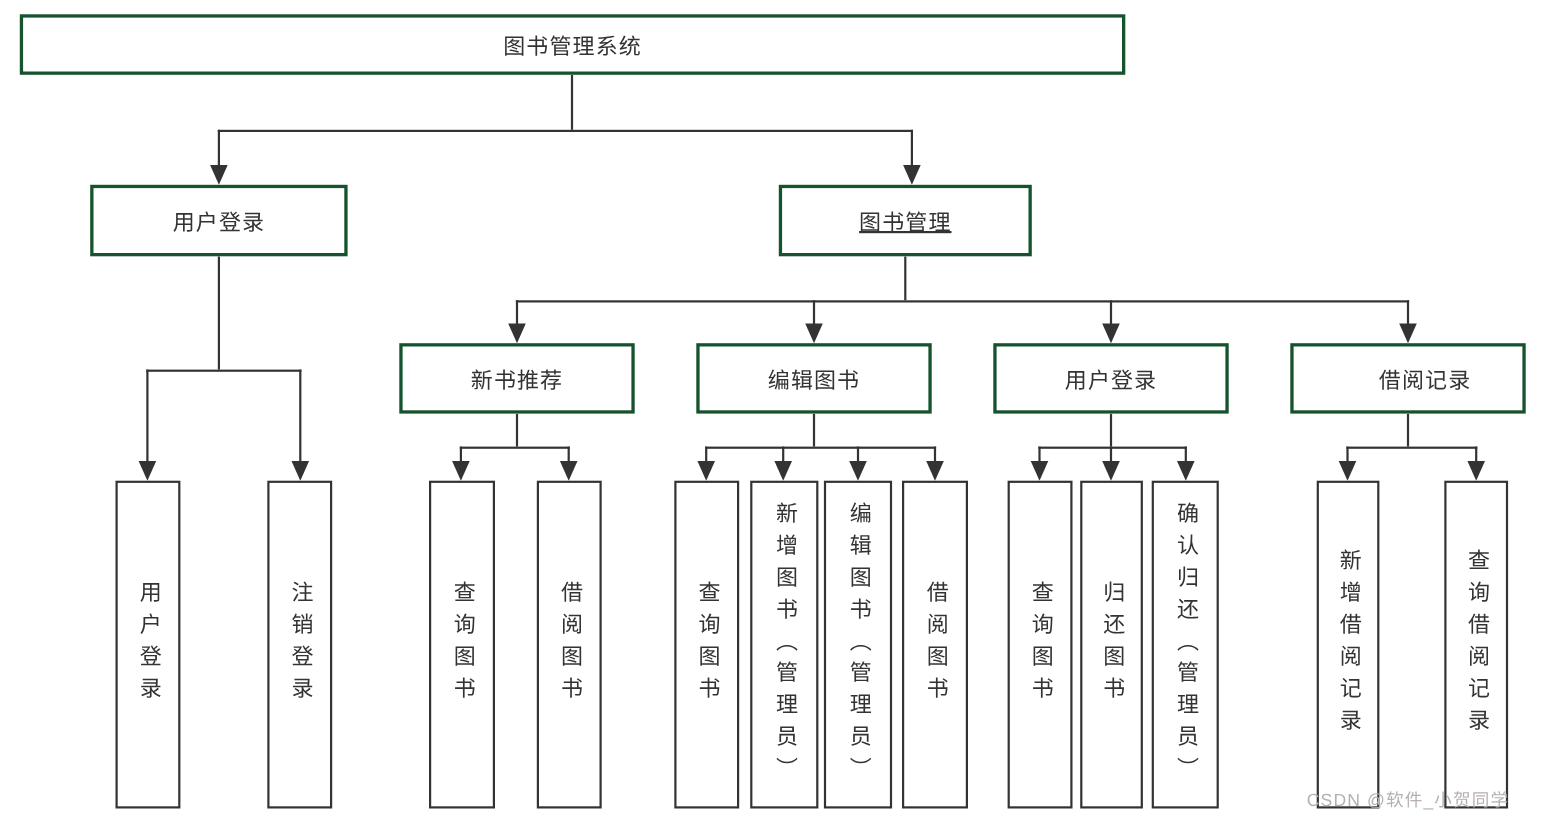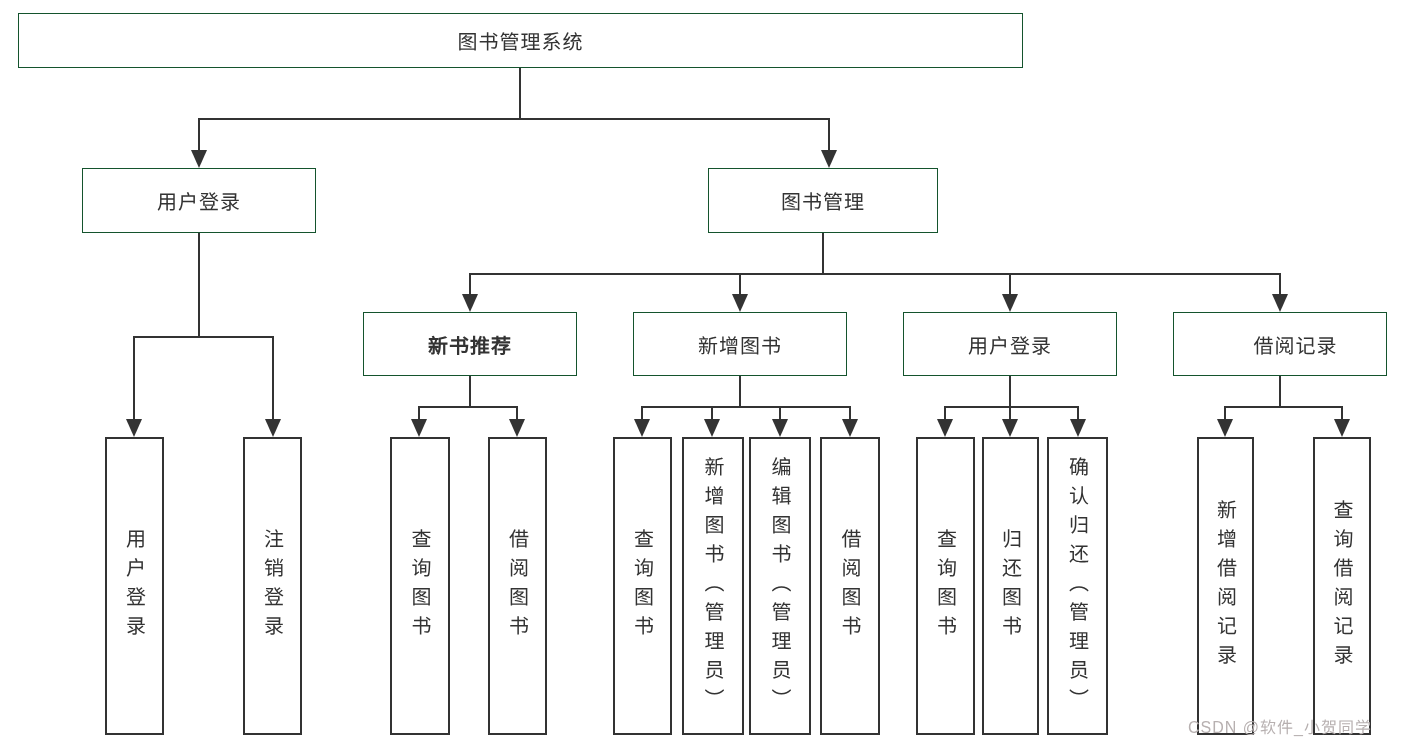--- a/index.html
+++ b/index.html
@@ -2,21 +2,21 @@
 <html lang="zh-CN"><head>
 <meta charset="utf-8">
 <style>
   html,body{margin:0;padding:0;background:#fff;}
   .canvas{
     position:relative;width:1405px;height:747px;background:#fff;overflow:hidden;
     font-family:"Liberation Sans",sans-serif;color:#333;
   }
   .node{
     position:absolute;box-sizing:border-box;background:#fff;
-    border:1px solid #14532d;display:flex;align-items:center;justify-content:center;
+    border:3px solid #14532d;display:flex;align-items:center;justify-content:center;
     font-size:20px;letter-spacing:1px;color:#333;z-index:2;
   }
   .leaf{
     position:absolute;box-sizing:border-box;background:#fff;
     border:2px solid #333;display:flex;align-items:center;justify-content:center;
     top:437px;height:298px;font-size:20px;color:#333;z-index:2;
   }
   .vtext{
     writing-mode:vertical-lr;text-orientation:upright;
     letter-spacing:9px;line-height:1;white-space:nowrap;
@@ -34,24 +34,24 @@
   }
 </style>
 </head>
 <body>
 
 <div class="canvas">
 
   <div class="node" style="left:18px;top:13px;width:1005px;height:55px;">图书管理系统</div>
 
   <div class="node" style="left:82px;top:168px;width:234px;height:65px;">用户登录</div>
-  <div class="node" style="left:708px;top:168px;width:230px;height:65px;">图书管理</div>
+  <div class="node" style="left:708px;top:168px;width:230px;height:65px;text-decoration:underline;">图书管理</div>
 
-  <div class="node" style="left:363px;top:312px;width:214px;height:64px;font-weight:bold;">新书推荐</div>
-  <div class="node" style="left:633px;top:312px;width:214px;height:64px;">新增图书</div>
+  <div class="node" style="left:363px;top:312px;width:214px;height:64px;">新书推荐</div>
+  <div class="node" style="left:633px;top:312px;width:214px;height:64px;">编辑图书</div>
   <div class="node" style="left:903px;top:312px;width:214px;height:64px;">用户登录</div>
   <div class="node" style="left:1173px;top:312px;width:214px;height:64px;padding-left:31px;">借阅记录</div>
 
   <div class="leaf" style="left:105px;width:59px;">
       <span class="vtext">用户登录</span>
     </div>
   <div class="leaf" style="left:243px;width:59px;">
       <span class="vtext">注销登录</span>
     </div>
 

